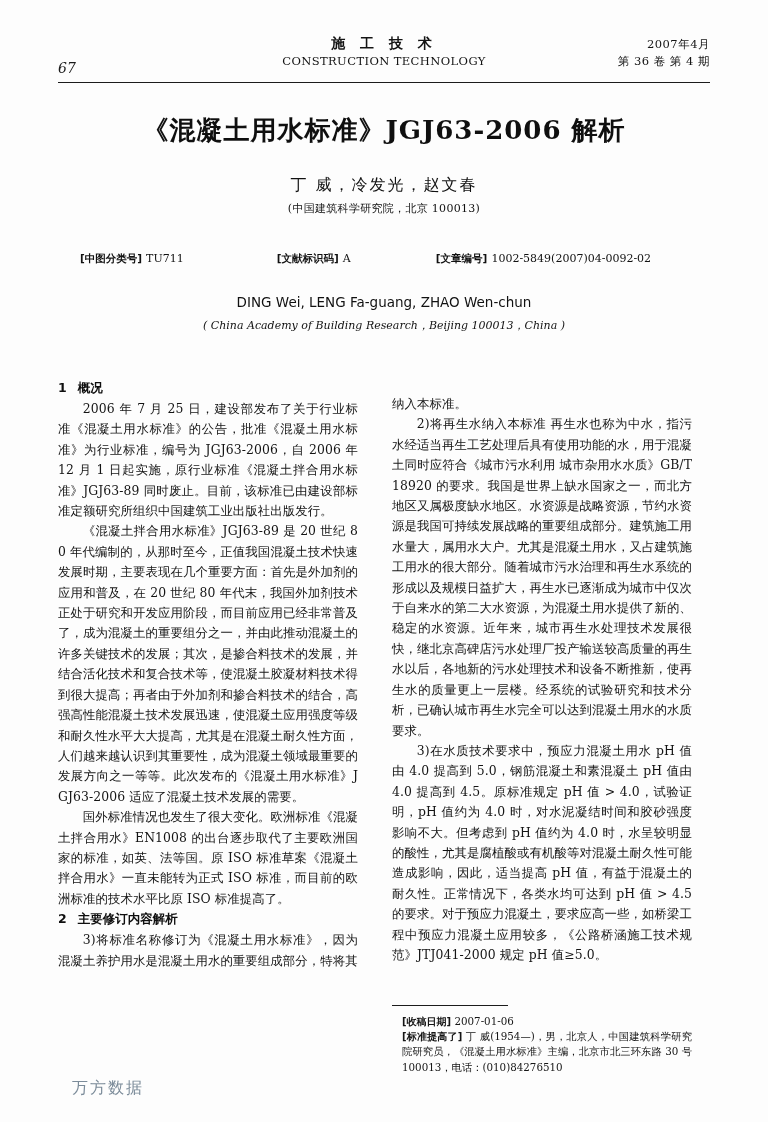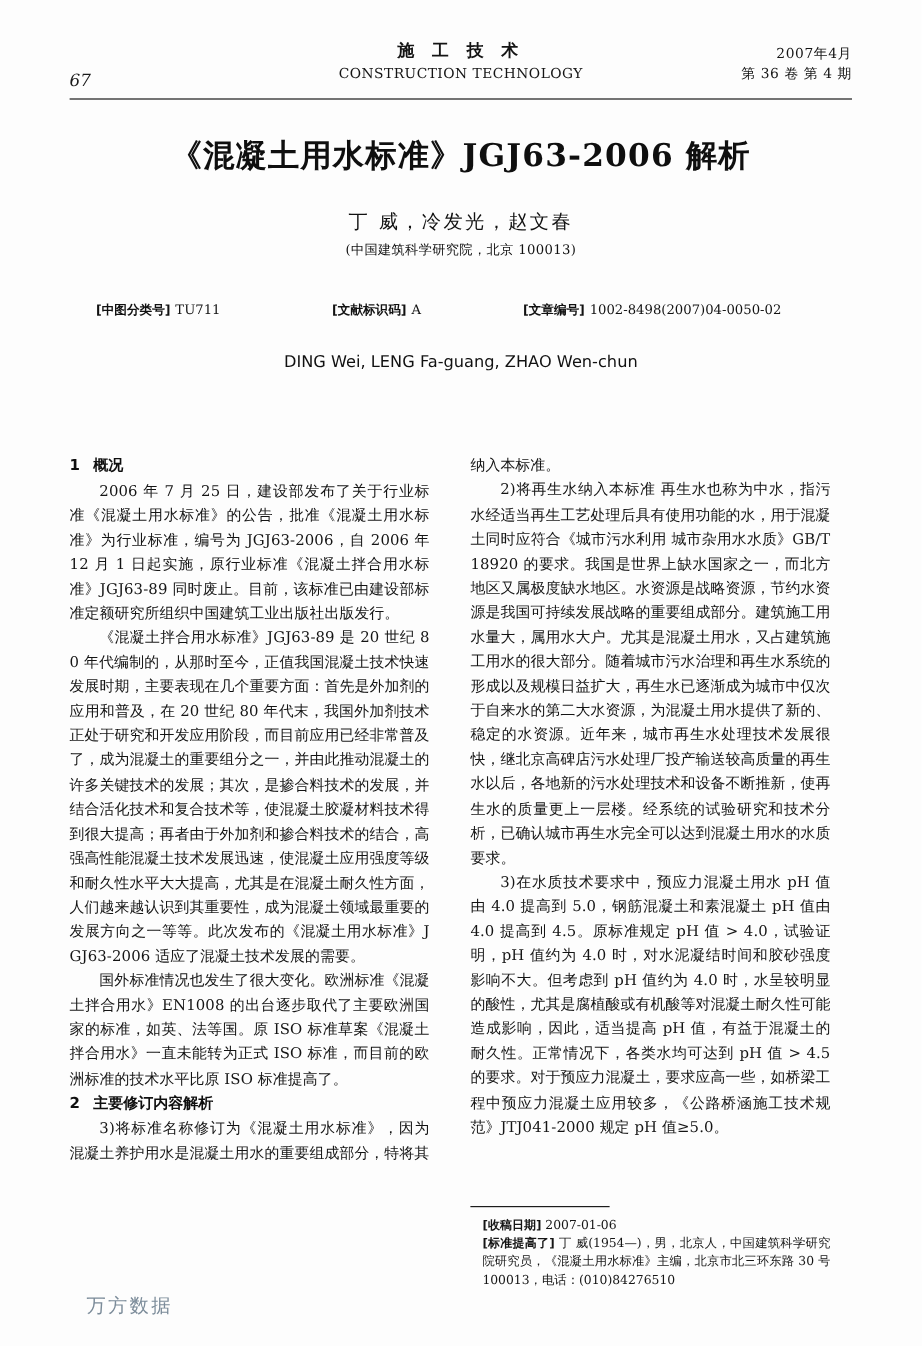--- a/index.html
+++ b/index.html
@@ -202,21 +202,21 @@
     font-family: "DejaVu Serif", "Liberation Serif", serif;
     font-size: 12.4px;
     line-height: 20.4px;
     color: #141414;
     text-align: justify;
     text-justify: inter-ideograph;
     text-indent: 2em;
     letter-spacing: 0.1px;
     word-break: break-all;
   }
-  p.body.noindent { text-indent: 0; }
+  p.body.noindent { text-indent: 0; margin-top: 16px; }
 
   
   .footnote {
     position: absolute;
     left: 392px;
     top: 1005px;
     width: 300px;
   }
   .footnote-rule {
     width: 116px;
@@ -277,26 +277,27 @@
   <div class="class-row">
     <span class="class-item">
       <span class="class-label">[中图分类号]</span><span class="class-value">TU711</span>
     </span>
     <span class="gap-a"></span>
     <span class="class-item">
       <span class="class-label">[文献标识码]</span><span class="class-value">A</span>
     </span>
     <span class="gap-b"></span>
     <span class="class-item">
-      <span class="class-label">[文章编号]</span><span class="class-value">1002-8498(2007)04-0050-02</span>
+      <span class="class-label">[文章编号]</span><span class="class-value">1002-5849(2007)04-0092-02</span>
     </span>
   </div>
 
   <div class="en-block">
     <div class="en-authors">DING Wei, LENG Fa-guang, ZHAO Wen-chun</div>
+    <div class="en-affil">( China Academy of Building Research，Beijing   100013，China )</div>
   </div>
 
   <div class="columns">
 
     <div class="col col-left">
       <div class="sec-head">
         <span class="num">1</span><span>概况</span>
       </div>
       <p class="body">2006 年 7 月 25 日，建设部发布了关于行业标准《混凝土用水标准》的公告，批准《混凝土用水标准》为行业标准，编号为 JGJ63-2006，自 2006 年 12 月 1 日起实施，原行业标准《混凝土拌合用水标准》JGJ63-89 同时废止。目前，该标准已由建设部标准定额研究所组织中国建筑工业出版社出版发行。</p>
       <p class="body">《混凝土拌合用水标准》JGJ63-89 是 20 世纪 80 年代编制的，从那时至今，正值我国混凝土技术快速发展时期，主要表现在几个重要方面：首先是外加剂的应用和普及，在 20 世纪 80 年代末，我国外加剂技术正处于研究和开发应用阶段，而目前应用已经非常普及了，成为混凝土的重要组分之一，并由此推动混凝土的许多关键技术的发展；其次，是掺合料技术的发展，并结合活化技术和复合技术等，使混凝土胶凝材料技术得到很大提高；再者由于外加剂和掺合料技术的结合，高强高性能混凝土技术发展迅速，使混凝土应用强度等级和耐久性水平大大提高，尤其是在混凝土耐久性方面，人们越来越认识到其重要性，成为混凝土领域最重要的发展方向之一等等。此次发布的《混凝土用水标准》JGJ63-2006 适应了混凝土技术发展的需要。</p>

